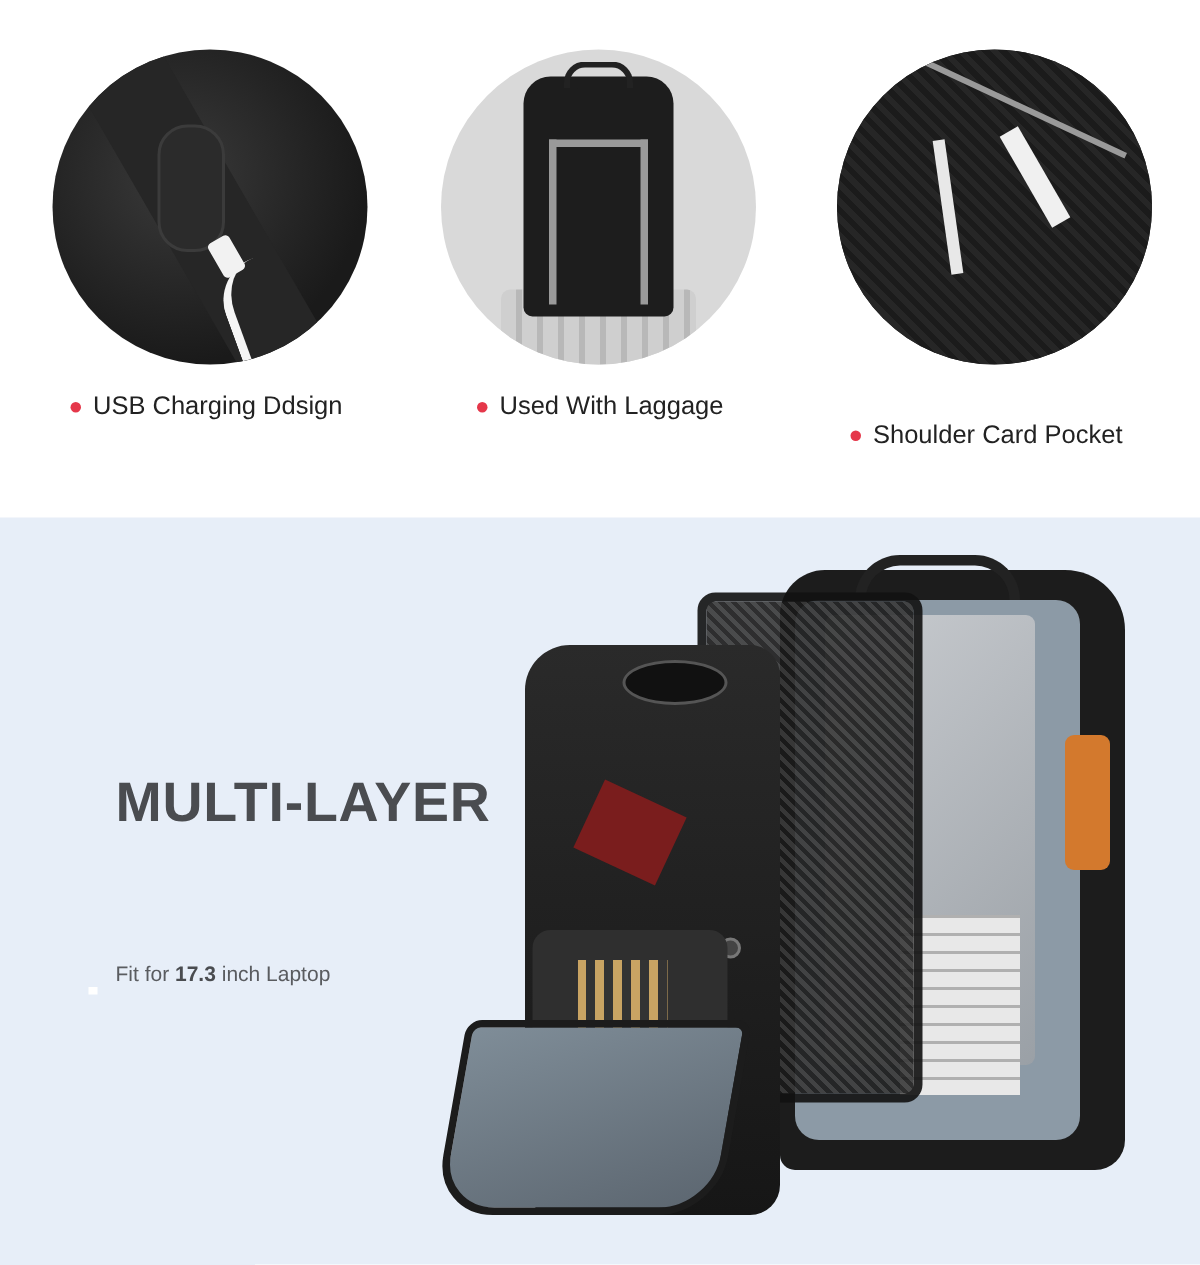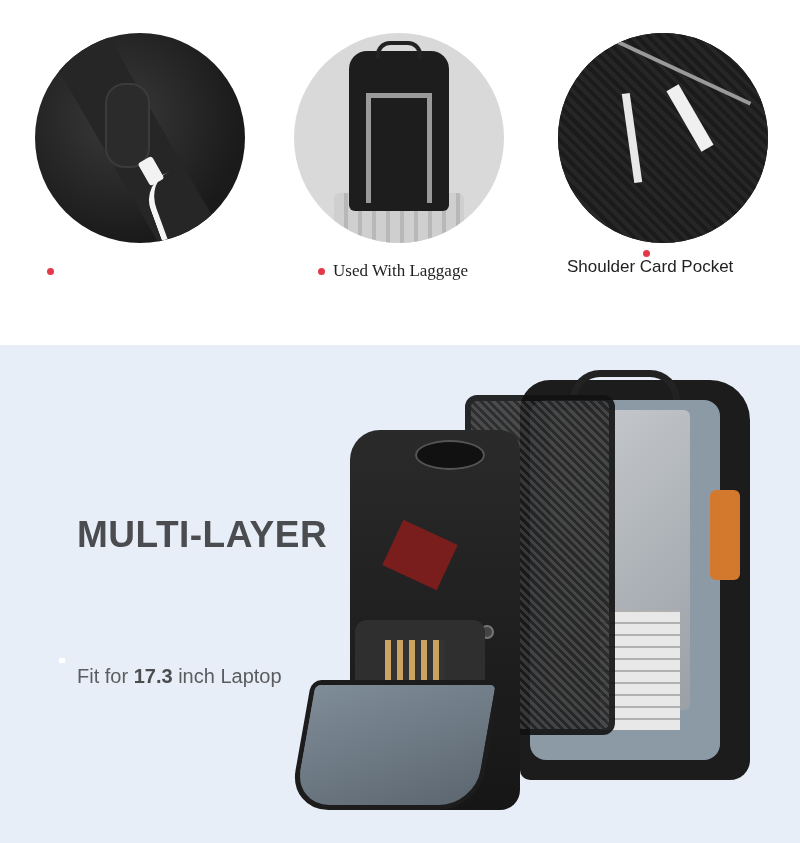--- a/index.html
+++ b/index.html
@@ -32,31 +32,31 @@
   .c3 .zip1 { position: absolute; left: 70px; top: 60px; width: 8px; height: 90px; background: #e8e8e8; transform: rotate(-8deg); }
   .c3 .zip2 { position: absolute; left: 125px; top: 50px; width: 14px; height: 70px; background: #f0f0f0; transform: rotate(-30deg); }
   .c3 .edge { position: absolute; left: 40px; top: 35px; width: 160px; height: 4px; background: #9a9a9a; transform: rotate(25deg); }
 
   .label {
     position: absolute; top: 259px; height: 24px; display: flex; align-items: center;
     font-size: 17px; color: #222222; white-space: nowrap;
   }
   .dot { width: 7px; height: 7px; border-radius: 50%; background: #e5374a; margin-right: 8px; flex: none; }
   .l1 { left: 47px; }
-  .l2 { left: 318px; font-family: Liberation Serif, serif; }
-  .l3 { left: 567px; top: 250px; flex-direction: column; }
+  .l2 { left: 318px; }
+  .l3 { left: 567px; top: 278px; }
 
   .bottom { position: absolute; left: 0; top: 345px; width: 800px; height: 498px; background: #e7eef8; }
   .headline {
     position: absolute; left: 77px; top: 516px; font-size: 37px; line-height: 37px;
     font-weight: bold; color: #4a4c50; letter-spacing: 0.5px;
   }
   .headline span { display: block; }
   .sub {
-    position: absolute; left: 77px; top: 665px; font-size: 20px; color: #5a5c60; white-space: nowrap;
+    position: absolute; left: 77px; top: 641px; font-size: 14px; color: #5a5c60; white-space: nowrap;
   }
   .sub b { font-weight: bold; color: #4a4c50; }
   .tiny-square { position: absolute; left: 59px; top: 658px; width: 6px; height: 5px; background: #ffffff; }
 
   
   .pack { position: absolute; left: 300px; top: 370px; width: 470px; height: 460px; }
   .back-panel { position: absolute; left: 220px; top: 10px; width: 230px; height: 400px; background: #1c1c1c; border-radius: 30px 40px 20px 10px; }
   .top-handle { position: absolute; left: 270px; top: 0px; width: 110px; height: 40px; border: 7px solid #222; border-bottom: none; border-radius: 30px 30px 0 0; }
   .laptop-comp { position: absolute; left: 230px; top: 30px; width: 190px; height: 360px; background: #8c9aa6; border-radius: 16px; }
   .laptop { position: absolute; left: 250px; top: 40px; width: 140px; height: 300px; background: linear-gradient(135deg, #c9ccd0, #9aa0a6); border-radius: 6px; }
@@ -89,20 +89,21 @@
   </div>
   <div class="circle c3">
     <div class="mesh"></div>
     <div class="edge"></div>
     <div class="zip1"></div>
     <div class="zip2"></div>
   </div>
 
   <div class="label l1">
     <span class="dot"></span>
+    <span>USB Charging Ddsign</span>
   </div>
   <div class="label l2">
     <span class="dot"></span>
     <span>Used With Laggage</span>
   </div>
   <div class="label l3">
     <span class="dot"></span>
     <span>Shoulder Card Pocket</span>
   </div>
 </div>

